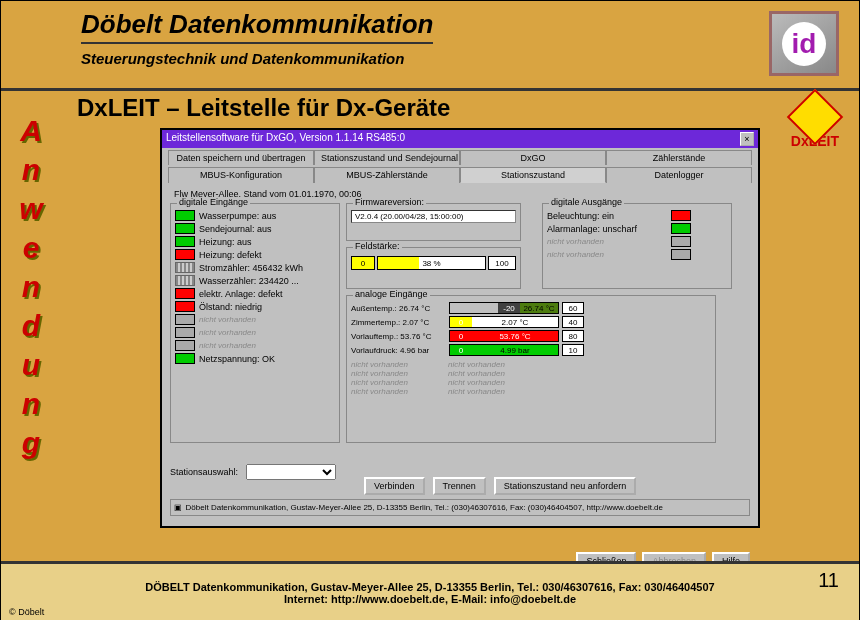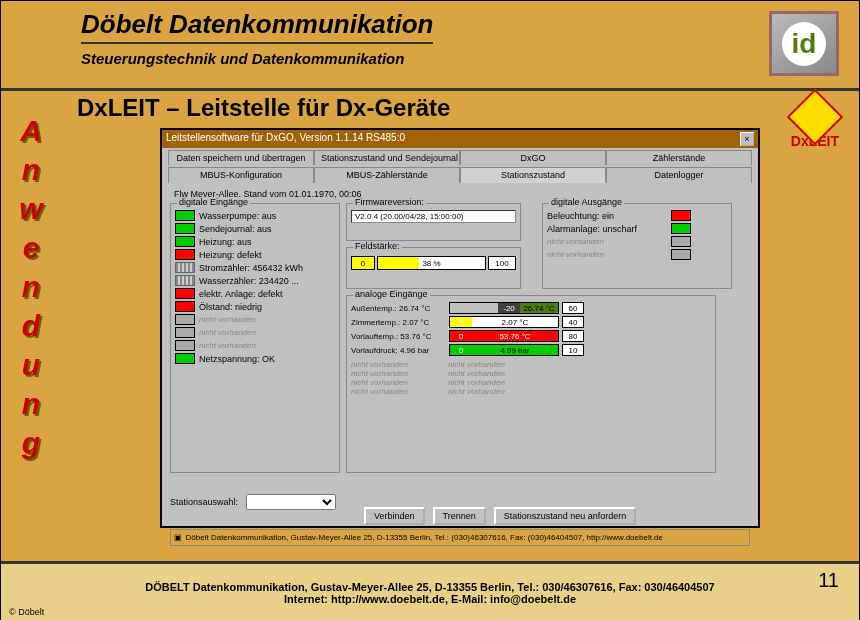--- a/index.html
+++ b/index.html
@@ -2,31 +2,31 @@
 <html><head>
 <meta charset="utf-8">
 <style>
   * { margin: 0; padding: 0; box-sizing: border-box; }
   body { font-family: Arial, sans-serif; width: 860px; height: 620px; overflow: hidden; }
   .slide { width: 860px; height: 620px; background: linear-gradient(to bottom, #d9a441 0%, #d9a441 100%); position: relative; border: 1px solid #000; }
   .header { height: 90px; background: #d9a441; border-bottom: 3px solid #333; padding: 8px 20px 4px 80px; position: relative; }
   .header-title { font-size: 26px; font-weight: bold; font-style: italic; color: #000; border-bottom: 2px solid #333; display: inline-block; margin-bottom: 6px; padding-bottom: 2px; }
   .header-sub { font-size: 15px; font-weight: bold; font-style: italic; color: #000; }
   .logo-box { position: absolute; right: 20px; top: 10px; width: 70px; height: 65px; background: linear-gradient(145deg,#bbb,#888); border: 3px solid #966; display: flex; align-items: center; justify-content: center; }
-  .logo-inner { font-size: 28px; font-weight: bold; color: #4d7c0f; background: #fff; border-radius: 50%; width: 44px; height: 44px; display: flex; align-items: center; justify-content: center; }
+  .logo-inner { font-size: 28px; font-weight: bold; color: #a21caf; background: #fff; border-radius: 50%; width: 44px; height: 44px; display: flex; align-items: center; justify-content: center; }
   .main { display: flex; height: 470px; }
   .sidebar { width: 60px; background: #d9a441; padding-top: 20px; }
   .sidebar-text { font-size: 30px; font-weight: bold; font-style: italic; color: #c00; text-shadow: 2px 2px 0 #660; text-align: center; line-height: 1.3; }
   .content { flex: 1; padding: 3px 16px; position: relative; }
   .page-title { font-size: 24px; font-weight: bold; color: #000; margin-bottom: 6px; }
   .dxleit-logo { position: absolute; right: 20px; top: 6px; text-align: center; }
   .dxleit-diamond { width: 40px; height: 40px; background: #ffdd00; border: 2px solid #c00; transform: rotate(45deg); margin: 0 auto; }
   .dxleit-label { font-size: 14px; font-weight: bold; color: #c00; margin-top: -4px; }
   .window { width: 600px; height: 400px; background: #c0c0c0; border: 2px solid #000; margin: 0 auto; font-family: "MS Sans Serif", Tahoma, sans-serif; font-size: 9px; }
-  .titlebar { background: #a16207; color: #fff; padding: 2px 4px; font-size: 10px; display: flex; justify-content: space-between; }
+  .titlebar { background: #6d28d9; color: #fff; padding: 2px 4px; font-size: 10px; display: flex; justify-content: space-between; }
   .titlebar-close { background: #c0c0c0; color: #000; width: 14px; height: 14px; text-align: center; line-height: 12px; font-size: 9px; border: 1px outset #fff; }
   .tabrow { display: flex; padding: 2px 6px 0 6px; gap: 0; }
   .tab { border: 1px solid #888; border-bottom: none; padding: 2px 6px; background: #c0c0c0; font-size: 9px; flex: 1; text-align: center; white-space: nowrap; overflow: hidden; }
   .tab.active { background: #d0d0d0; border-bottom: 1px solid #d0d0d0; position: relative; z-index: 1; }
   .window-body { padding: 4px 8px; }
   .status-line { font-size: 9px; margin: 2px 0 4px 4px; }
   .groups { display: flex; gap: 6px; }
   .group { border: 1px solid #888; padding: 4px; position: relative; }
   .group-title { position: absolute; top: -7px; left: 6px; background: #c0c0c0; padding: 0 2px; font-size: 9px; }
   .col-left { width: 170px; }
@@ -171,21 +171,21 @@
                 <div class="fw-box">V2.0.4 (20.00/04/28, 15:00:00)</div>
               </div>
               <div class="group col-mid" style="height:42px">
                 <div class="group-title">Feldstärke:</div>
                 <div class="field-bar">
                   <div class="box" style="width:24px;background:#ff0">0</div>
                   <div class="box" style="flex:1;background:linear-gradient(to right,#ff0 38%,#fff 38%)">38 %</div>
                   <div class="box" style="width:28px;background:#fff">100</div>
                 </div>
               </div>
-              <div class="group" style="width:370px;height:178px">
+              <div class="group" style="width:370px;height:148px">
                 <div class="group-title">analoge Eingänge</div>
                 <div id="analog-list">
                     <div class="analog-row">
                       <div class="analog-label">Außentemp.: 26.74 °C</div>
                       <div class="bar-wrap">
                         <div class="bar-seg" style="width: 22px; background: #404040; color: rgb(255, 255, 255); margin-left: 48px;">-20</div>
                         <div class="bar-seg" style="flex: 1 1 0%; background: #4d7c0f; color: rgb(0, 0, 0);">26.74 °C</div>
                       </div>
                       <div class="val-box">60</div>
                     </div>

